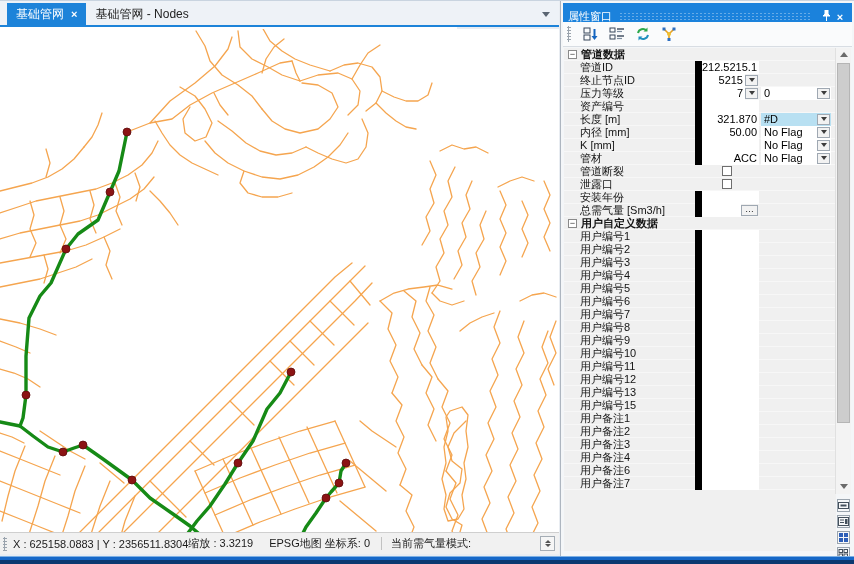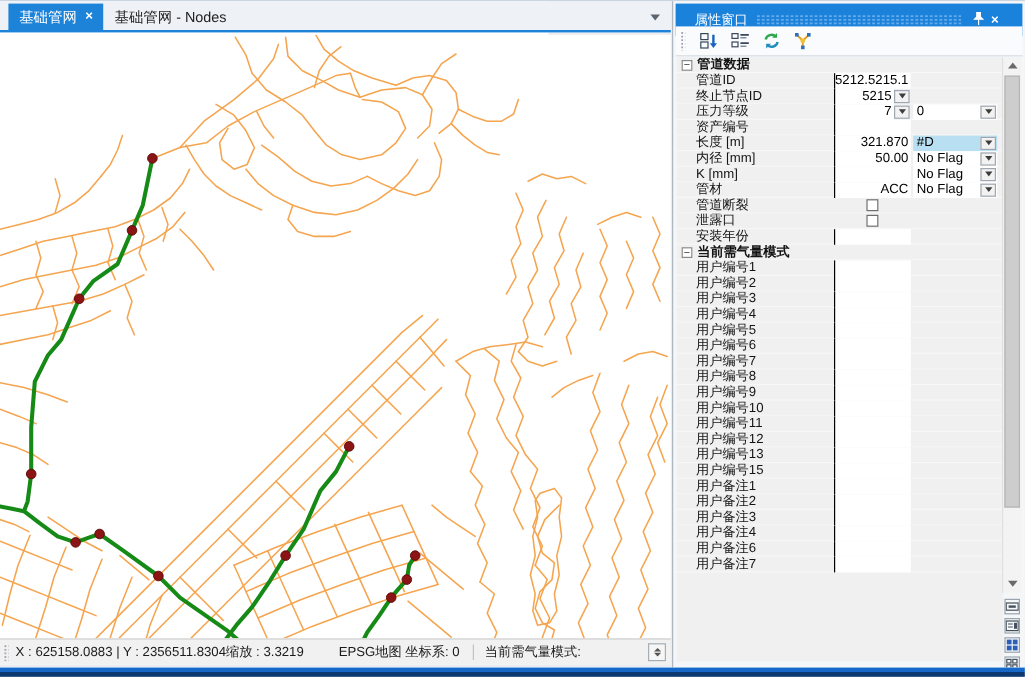--- a/index.html
+++ b/index.html
@@ -22,50 +22,50 @@
   .pipe{fill:none;stroke:var(--orange);stroke-width:1.3;stroke-linecap:round;stroke-linejoin:round;}
   .route{fill:none;stroke:var(--green);stroke-width:3.4;stroke-linecap:round;stroke-linejoin:round;}
   .node{fill:var(--red);stroke:#5e0b0b;stroke-width:0.8;}
 
   .statusbar{position:absolute;left:0;top:531px;width:559px;height:22px;background:#f1f1f1;
           border-top:1px solid #cfcfcf;display:flex;align-items:center;font-size:11px;color:#1b1b1b;
           box-sizing:border-box;padding-left:3px;}
   .sgrip{width:4px;height:14px;margin-right:6px;
           background-image:radial-gradient(#9aa3ad 1px,transparent 1.1px);background-size:3px 3px;}
   .statusbar .seg{white-space:nowrap;}
-  .statusbar .sp10{margin-left:29px;}
+  .statusbar .sp10{margin-left:16px;}
   .sdivider{width:1px;height:13px;background:#c2c2c2;margin:0 9px 0 11px;}
   .status-mini-btn{margin-left:auto;margin-right:4px;width:13px;height:13px;background:#f6f6f6;
           border:1px solid #a5adb5;display:flex;flex-direction:column;align-items:center;justify-content:center;gap:1px;}
   .status-mini-btn i{display:block;width:0;height:0;border-left:3px solid transparent;border-right:3px solid transparent;}
   .status-mini-btn .au{border-bottom:3px solid #555;}
   .status-mini-btn .ad{border-top:3px solid #555;}
 
   
   .panel{position:absolute;left:560px;top:0;width:294px;height:556px;background:#f4f6f8;
          border-left:1px solid #aeb6c0;box-sizing:border-box;}
   .panel-title{position:absolute;top:2px;left:2px;right:2px;height:27px;background:#1b82dc;color:#fff;
-         font-size:11px;display:flex;align-items:center;padding:0 16px;box-sizing:border-box;}
+         font-size:11px;display:flex;align-items:center;padding:0 5px;box-sizing:border-box;}
   .title-dots{flex:1;height:9px;margin:0 7px;
          background-image:radial-gradient(#66abe8 1px,transparent 1.2px);background-size:4px 3px;}
   .pin-icon,.panel-close{width:14px;text-align:center;color:#fff;font-weight:bold;font-size:11px;cursor:default;}
   .panel-toolbar{position:absolute;top:21px;left:2px;right:2px;height:25px;background:#fafbfc;
          border-bottom:1px solid #d8dde3;display:flex;align-items:center;gap:9px;padding-left:4px;box-sizing:border-box;}
   .tgrip{width:4px;height:16px;margin-right:2px;
          background-image:radial-gradient(#9aa3ad 1px,transparent 1.1px);background-size:3px 3px;}
   .tool-btn{width:17px;height:17px;display:flex;align-items:center;justify-content:center;}
 
   .grid{position:absolute;top:47px;left:3px;width:272px;height:503px;overflow:hidden;background:#f0f0f0;font-size:11px;}
   .prow{display:flex;height:13px;align-items:center;background:#f0f0f0;box-sizing:border-box;border-bottom:1px solid #f7f7f7;}
   .prow .plabel{width:131px;padding-left:16px;box-sizing:border-box;color:#141414;
         white-space:nowrap;overflow:hidden;line-height:12px;}
   .prow.group{font-weight:bold;}
   .prow.group .plabel{width:auto;padding-left:4px;display:flex;align-items:center;gap:4px;}
   .vcell{width:64px;height:13px;box-sizing:border-box;display:flex;align-items:center;justify-content:flex-end;}
-  .vfield{flex:1;height:13px;background:#fff;border-left:1px solid #000000;display:flex;align-items:center;
+  .vfield{flex:1;height:13px;background:#fff;border-left:7px solid #000000;display:flex;align-items:center;
         justify-content:flex-end;padding-right:2px;box-sizing:border-box;color:#000;overflow:hidden;white-space:nowrap;}
   .fcell{width:70px;margin-left:2px;height:13px;box-sizing:border-box;display:flex;align-items:center;}
   .fcell.filled{background:#fff;}
   .fcell.hl{background:#b8e0f2;}
   .fcell .ftext{flex:1;padding-left:3px;color:#000;white-space:nowrap;overflow:hidden;}
   .ddbtn{width:13px;height:11px;background:#f2f2f2;border:1px solid #9fa8b2;box-sizing:border-box;
         display:flex;align-items:center;justify-content:center;margin-right:1px;}
   .ddbtn i{display:block;width:0;height:0;border-left:3px solid transparent;border-right:3px solid transparent;
         border-top:4px solid #3c3c3c;}
   .checkbox{width:10px;height:10px;background:#fff;border:1px solid #6e6e6e;box-sizing:border-box;margin:0 auto;}
@@ -404,24 +404,32 @@
           </div>
           <div class="fcell"></div>
         </div>
         <div class="prow">
           <span class="plabel">安装年份</span>
           <div class="vcell">
             <span class="vfield"></span>
           </div>
           <div class="fcell"></div>
         </div>
+        <div class="prow">
+          <span class="plabel">总需气量 [Sm3/h]</span>
+          <div class="vcell">
+            <span class="vfield"></span>
+            <span class="ellipsis-btn">…</span>
+          </div>
+          <div class="fcell"></div>
+        </div>
         <div class="prow group">
           <span class="plabel">
             <span class="collapse-box">−</span>
-            <span>当前需气量模式</span>
+            <span>用户自定义数据</span>
           </span>
         </div>
         <div class="prow">
           <span class="plabel">用户编号1</span>
           <div class="vcell">
             <span class="vfield"></span>
           </div>
           <div class="fcell"></div>
         </div>
         <div class="prow">

